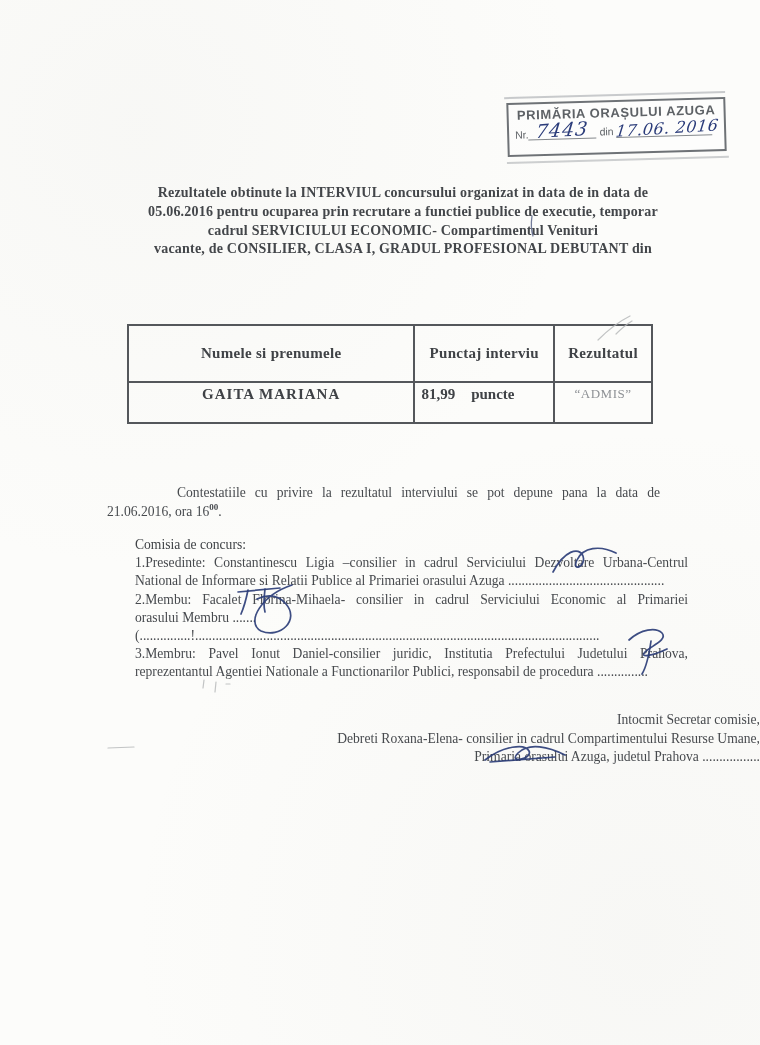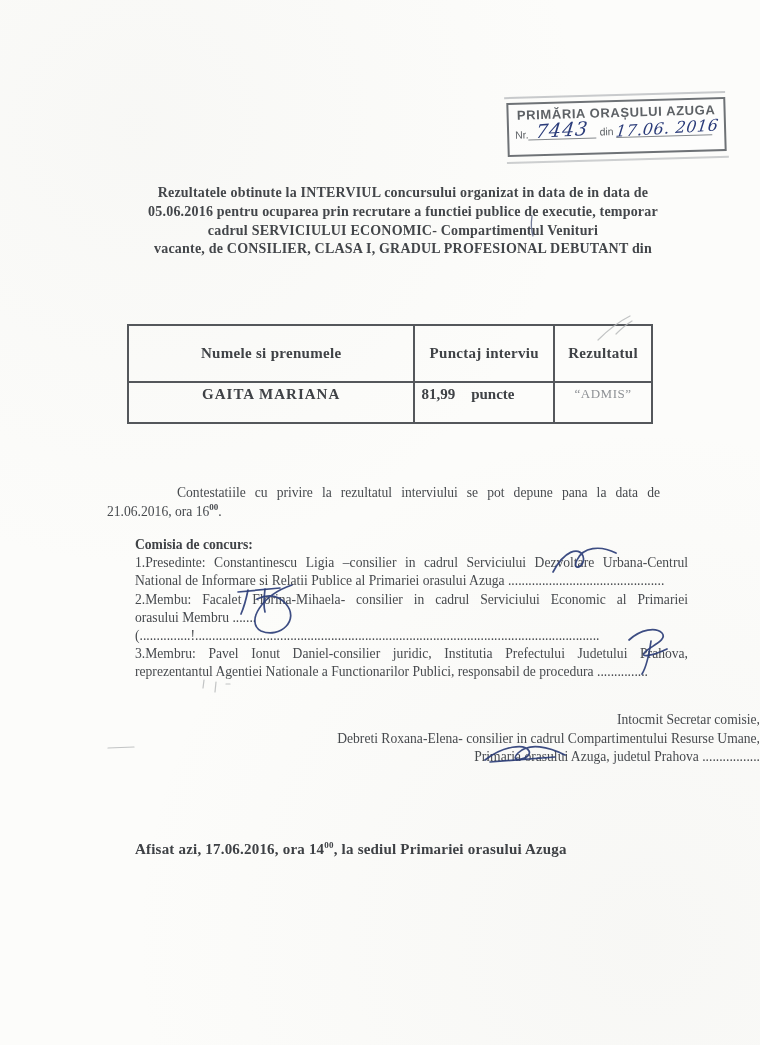--- a/index.html
+++ b/index.html
@@ -89,21 +89,21 @@
     position:absolute; left:107px; top:444px; width:553px;
     font-size:13.6px; line-height:18.5px;margin-top:40px;
   }
   .contest .l1 { text-align:justify; text-align-last:justify; padding-left:70px; }
   sup { font-size:9px; vertical-align:super; line-height:0;font-weight:bold; }
 
   .commission {
     position:absolute; left:135px; top:536px; width:553px;
     font-size:13.6px; line-height:18.2px;
   }
-  .com-head { font-weight:700; color:#3f4246; }
+  .com-head { font-weight:400; color:#3f4246; }
   .com-line.jl { text-align:justify; text-align-last:justify; }
 
   .secretary {
     position:absolute; left:60px; top:711px; width:700px;
     text-align:right; font-size:13.6px; line-height:18.6px;
   }
 
   .footer {
     position:absolute; left:135px; top:841px;
     font-weight:700; font-size:15px; color:#3e4145; letter-spacing:.2px;
@@ -173,23 +173,20 @@
     <div class="com-line jl">3.Membru: Pavel Ionut Daniel-consilier juridic, Institutia Prefectului Judetului Prahova,</div>
     <div class="com-line">reprezentantul Agentiei Nationale a Functionarilor Publici, responsabil de procedura ...............</div>
   </div>
 
   <div class="secretary">
     <div>Intocmit Secretar comisie,</div>
     <div>Debreti Roxana-Elena- consilier in cadrul Compartimentului Resurse Umane,</div>
     <div>Primaria orasului Azuga, judetul Prahova .................</div>
   </div>
 
-  <div class="footer">
-    <span>Afisat azi, 17.06.2016, ora 14</span><sup>00</sup><span>, la sediul Primariei orasului Azuga</span>
-  </div>
 
   <svg class="sig" style="left:550px; top:542px;" width="70" height="40" viewBox="0 0 70 40">
     <path d="M3 30 C14 9 29 4 33 14 C37 24 21 31 27 18 C33 5 50 3 66 11"></path>
   </svg>
   <svg class="sig" style="left:228px; top:579px;" width="88" height="60" viewBox="0 0 88 60">
     <path d="M10 13 L52 9"></path>
     <path d="M20 11 C18 21 16 28 13 35"></path>
     <path d="M37 10 C36 19 35 26 37 33"></path>
     <path d="M64 6 C34 16 17 43 33 52 C52 60 72 41 58 25 C50 16 40 15 29 20"></path>
   </svg>

